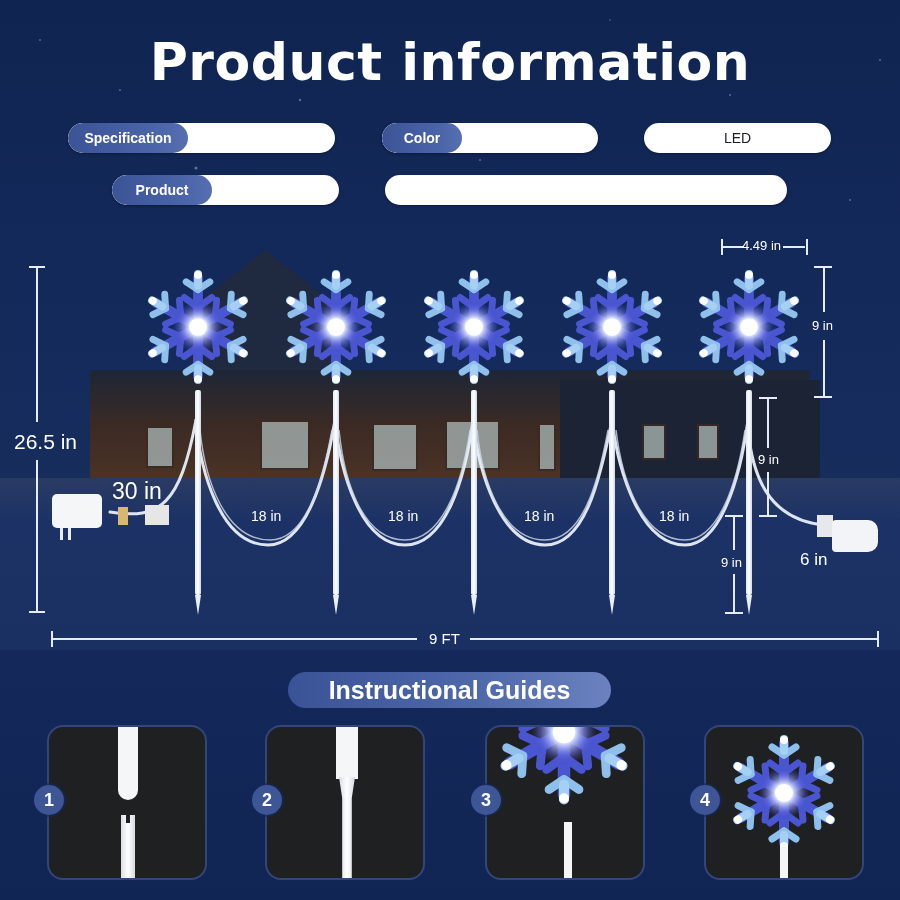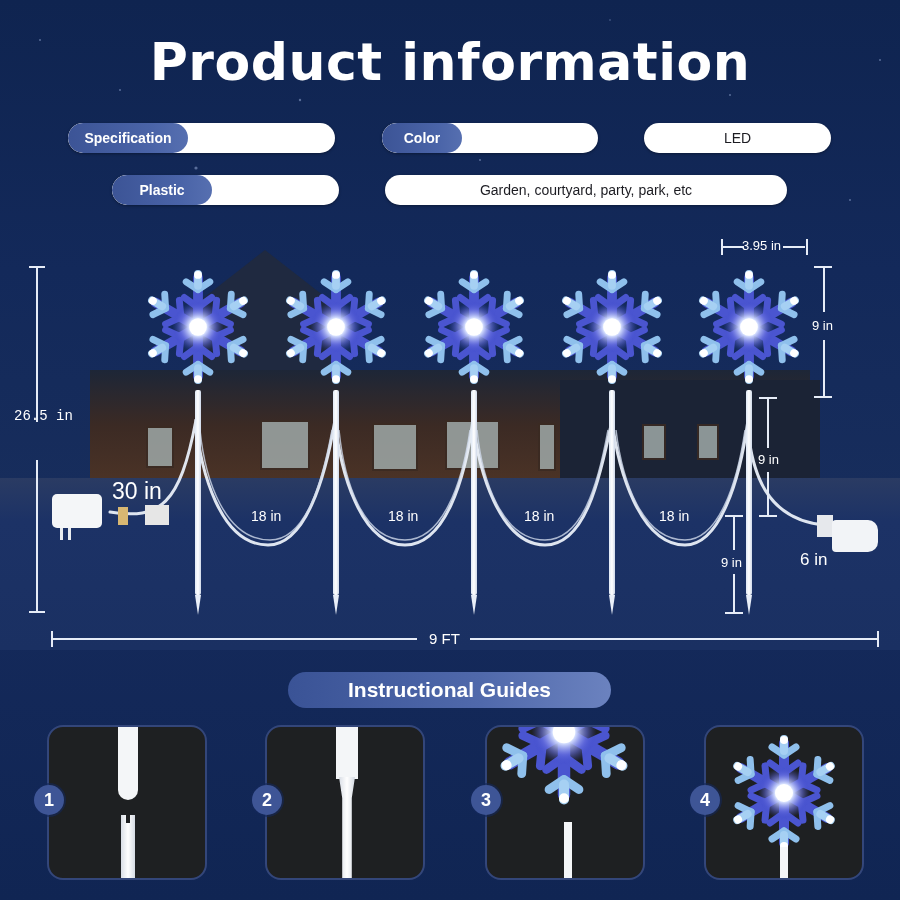--- a/index.html
+++ b/index.html
@@ -56,21 +56,21 @@
   .stake { position: absolute; width: 6px; background: linear-gradient(90deg,#dfe8f5,#ffffff,#cfd9ea); border-radius: 2px; }
   .stake::after {
     content: ""; position: absolute; left: 0; bottom: -20px; width: 0; height: 0;
     border-left: 3px solid transparent; border-right: 3px solid transparent; border-top: 20px solid #e9eff9;
   }
   .snowflake { position: absolute; width: 118px; height: 118px; }
   
   .guides-title {
     position: absolute; left: 288px; top: 672px; width: 323px; height: 36px; border-radius: 18px;
     background: linear-gradient(90deg, #3a5396 0%, #5069ab 60%, #6b82bf 100%);
-    color: #fff; font-weight: bold; font-size: 21px; display: flex; align-items: center; justify-content: center;
+    color: #fff; font-weight: bold; font-size: 25px; display: flex; align-items: center; justify-content: center;
   }
   .guide-card {
     position: absolute; top: 725px; width: 160px; height: 155px; border-radius: 16px;
     background: #1e2022; border: 2px solid #33467a; overflow: hidden;
   }
   .step-badge {
     position: absolute; width: 30px; height: 30px; border-radius: 50%;
     background: #3e5596; color: #fff; font-weight: bold; font-size: 18px;
     display: flex; align-items: center; justify-content: center;
     box-shadow: 0 0 0 2px rgba(20,40,90,0.6);
@@ -98,24 +98,23 @@
 <div class="pill" style="left:68px;top:123px;width:267px;">
   <span class="k" style="width:120px;">Specification</span>
 </div>
 <div class="pill" style="left:382px;top:123px;width:216px;">
   <span class="k" style="width:80px;">Color</span>
 </div>
 <div class="pill" style="left:644px;top:123px;width:187px;">
   <span class="v">LED</span>
 </div>
 <div class="pill" style="left:112px;top:175px;width:227px;">
-  <span class="k" style="width:100px;">Plastic</span>
+  <span class="k" style="width:100px;">Product</span>
 </div>
 <div class="pill" style="left:385px;top:175px;width:402px;">
-  <span class="v">Garden, courtyard, party, park, etc</span>
 </div>
 
 <div class="scene">
   <div class="house-gable"></div>
   <div class="house"></div>
   <div class="house-right"></div>
   <div class="window" style="left:146px;top:196px;width:28px;height:42px;"></div>
   <div class="window" style="left:260px;top:190px;width:50px;height:50px;"></div>
   <div class="window" style="left:372px;top:193px;width:46px;height:48px;"></div>
   <div class="window" style="left:445px;top:190px;width:55px;height:50px;"></div>
@@ -201,34 +200,34 @@
     <use href="#flake"></use>
   </svg>
 <svg class="snowflake" style="left:690px;top:268px;">
     <use href="#flake"></use>
   </svg>
 
 <div class="dim-line" style="left:36px;top:267px;width:2px;height:155px;"></div>
 <div class="dim-line" style="left:36px;top:460px;width:2px;height:152px;"></div>
 <div class="dim-line" style="left:29px;top:266px;width:16px;height:2px;"></div>
 <div class="dim-line" style="left:29px;top:611px;width:16px;height:2px;"></div>
-<div class="dim-text" style="left:14px;top:408px;font-size:14px;font-family:Liberation Mono, monospace;">26.5 in</div>
+<div class="dim-text" style="left:14px;top:430px;font-size:21px;">26.5 in</div>
 
 <div class="dim-text" style="left:112px;top:478px;font-size:23px;">30 in</div>
 
 <div class="dim-text" style="left:251px;top:508px;font-size:14px;">18 in</div>
 <div class="dim-text" style="left:388px;top:508px;font-size:14px;">18 in</div>
 <div class="dim-text" style="left:524px;top:508px;font-size:14px;">18 in</div>
 <div class="dim-text" style="left:659px;top:508px;font-size:14px;">18 in</div>
 
 <div class="dim-line" style="left:722px;top:246px;width:22px;height:2px;"></div>
 <div class="dim-line" style="left:783px;top:246px;width:22px;height:2px;"></div>
 <div class="dim-line" style="left:721px;top:239px;width:2px;height:16px;"></div>
 <div class="dim-line" style="left:806px;top:239px;width:2px;height:16px;"></div>
-<div class="dim-text" style="left:742px;top:238px;font-size:13px;">3.95 in</div>
+<div class="dim-text" style="left:742px;top:238px;font-size:13px;">4.49 in</div>
 
 <div class="dim-line" style="left:823px;top:267px;width:2px;height:45px;"></div>
 <div class="dim-line" style="left:823px;top:340px;width:2px;height:56px;"></div>
 <div class="dim-line" style="left:814px;top:266px;width:18px;height:2px;"></div>
 <div class="dim-line" style="left:814px;top:396px;width:18px;height:2px;"></div>
 <div class="dim-text" style="left:812px;top:318px;font-size:13px;">9 in</div>
 
 <div class="dim-line" style="left:767px;top:398px;width:2px;height:50px;"></div>
 <div class="dim-line" style="left:767px;top:472px;width:2px;height:43px;"></div>
 <div class="dim-line" style="left:759px;top:397px;width:18px;height:2px;"></div>

